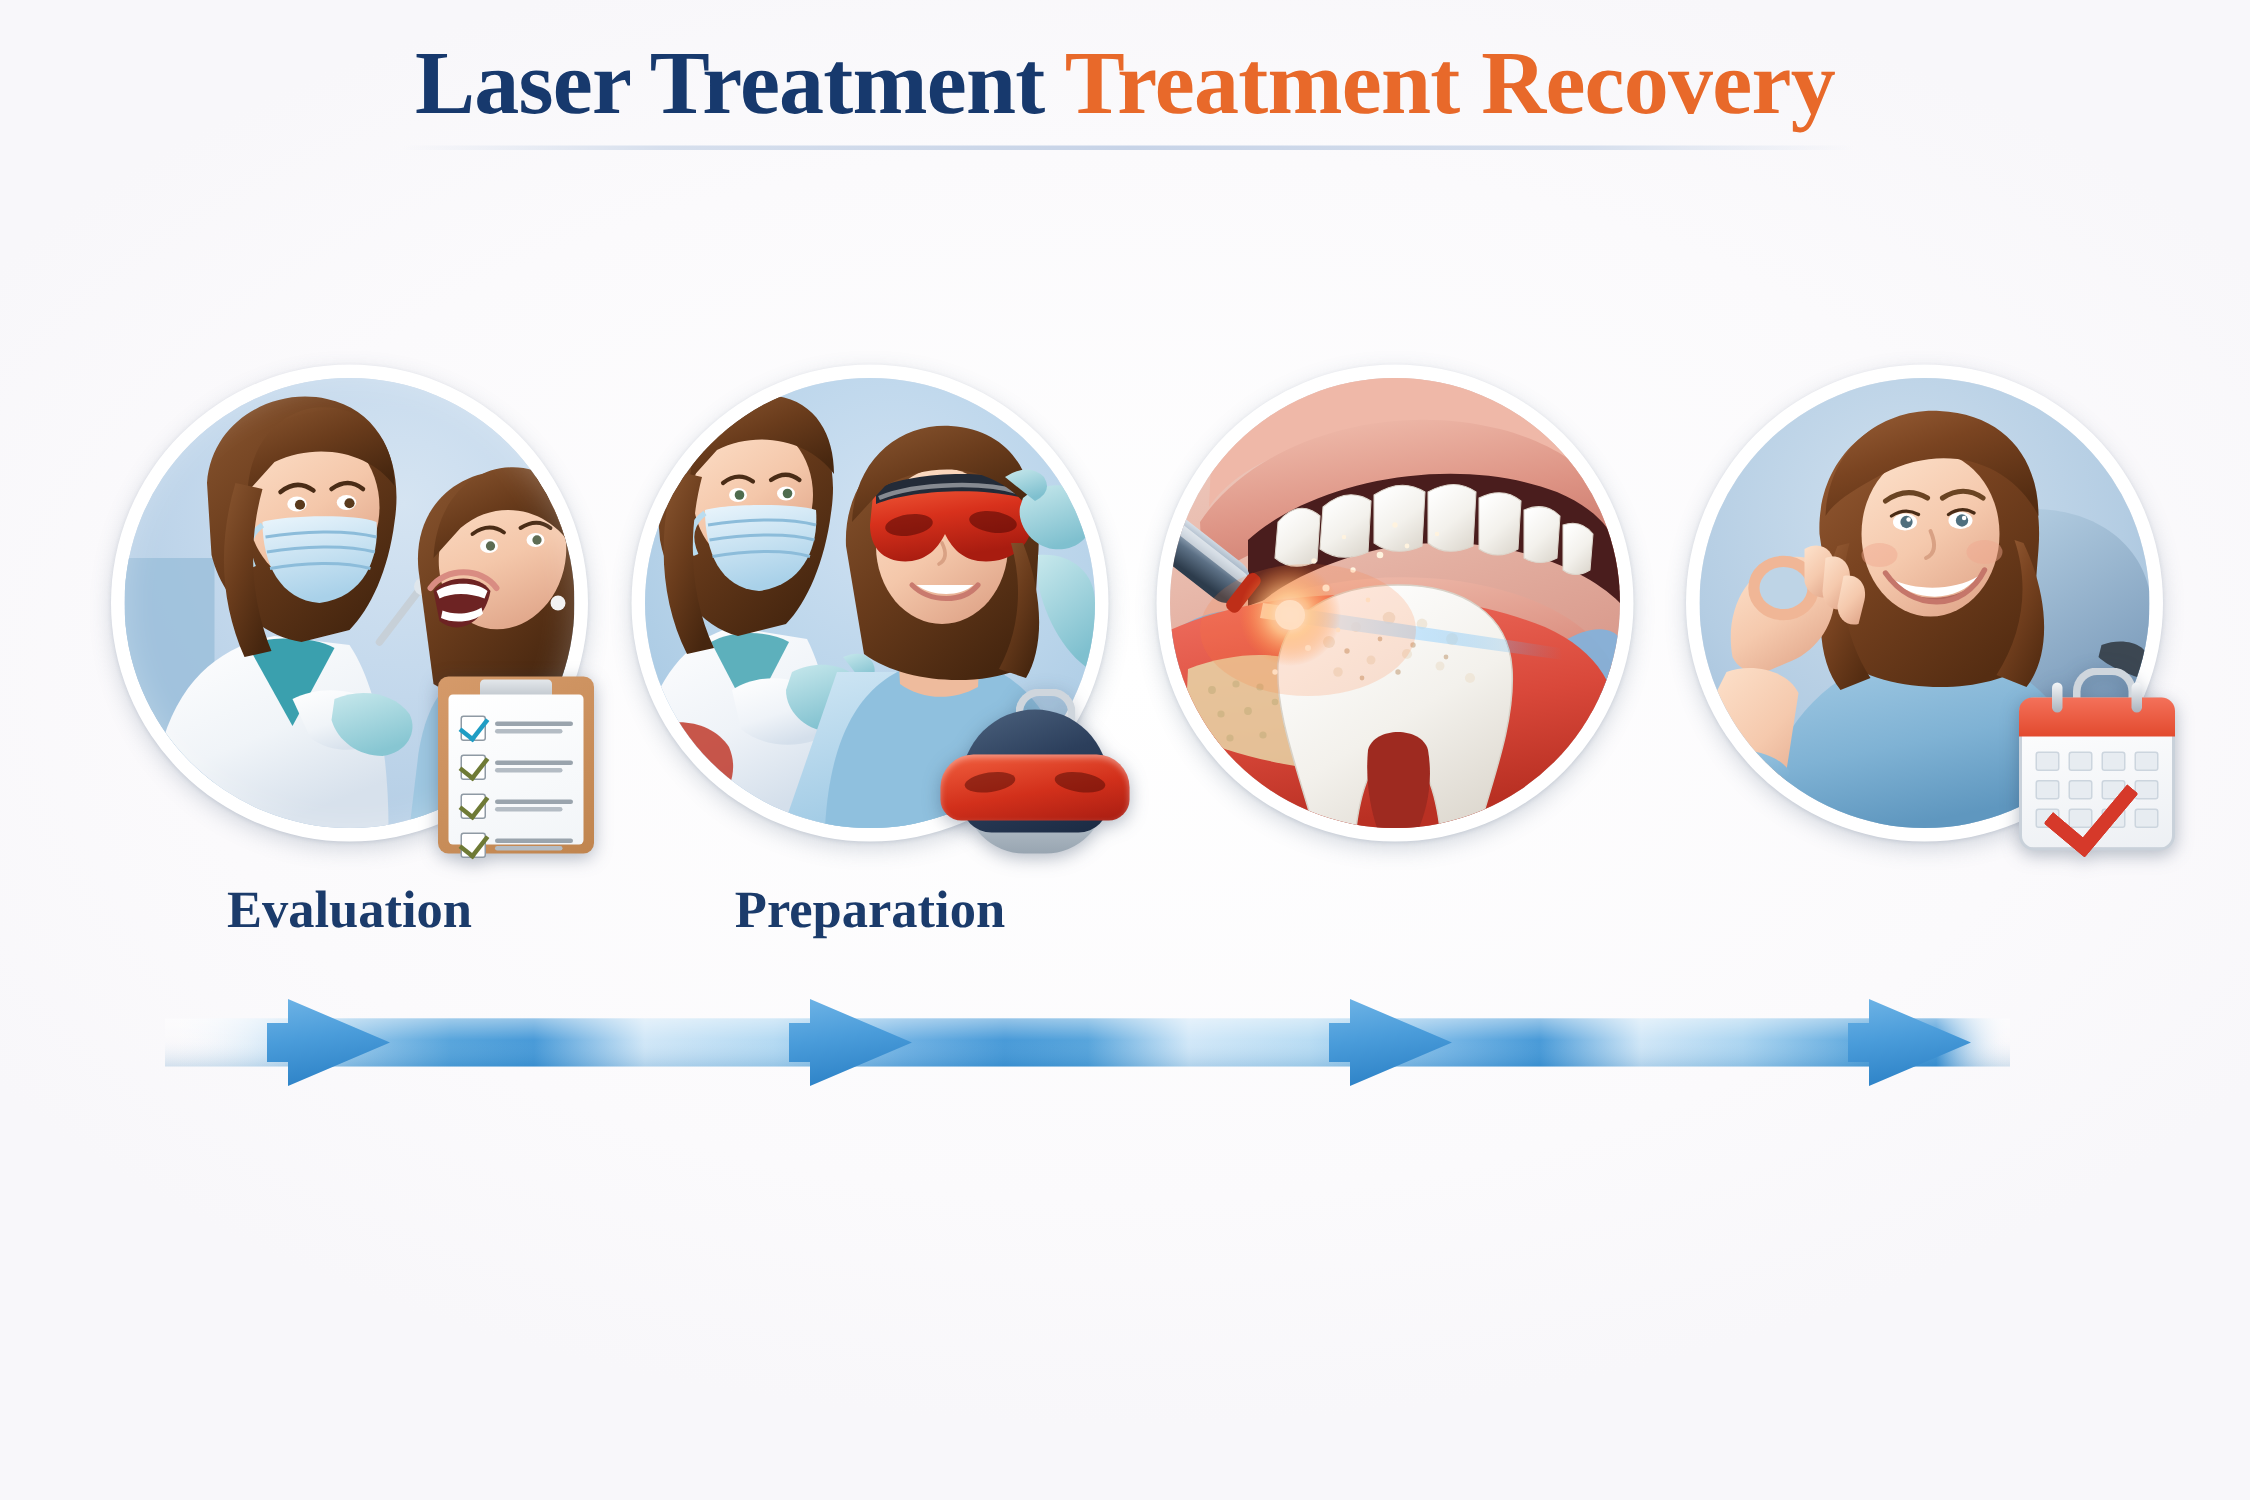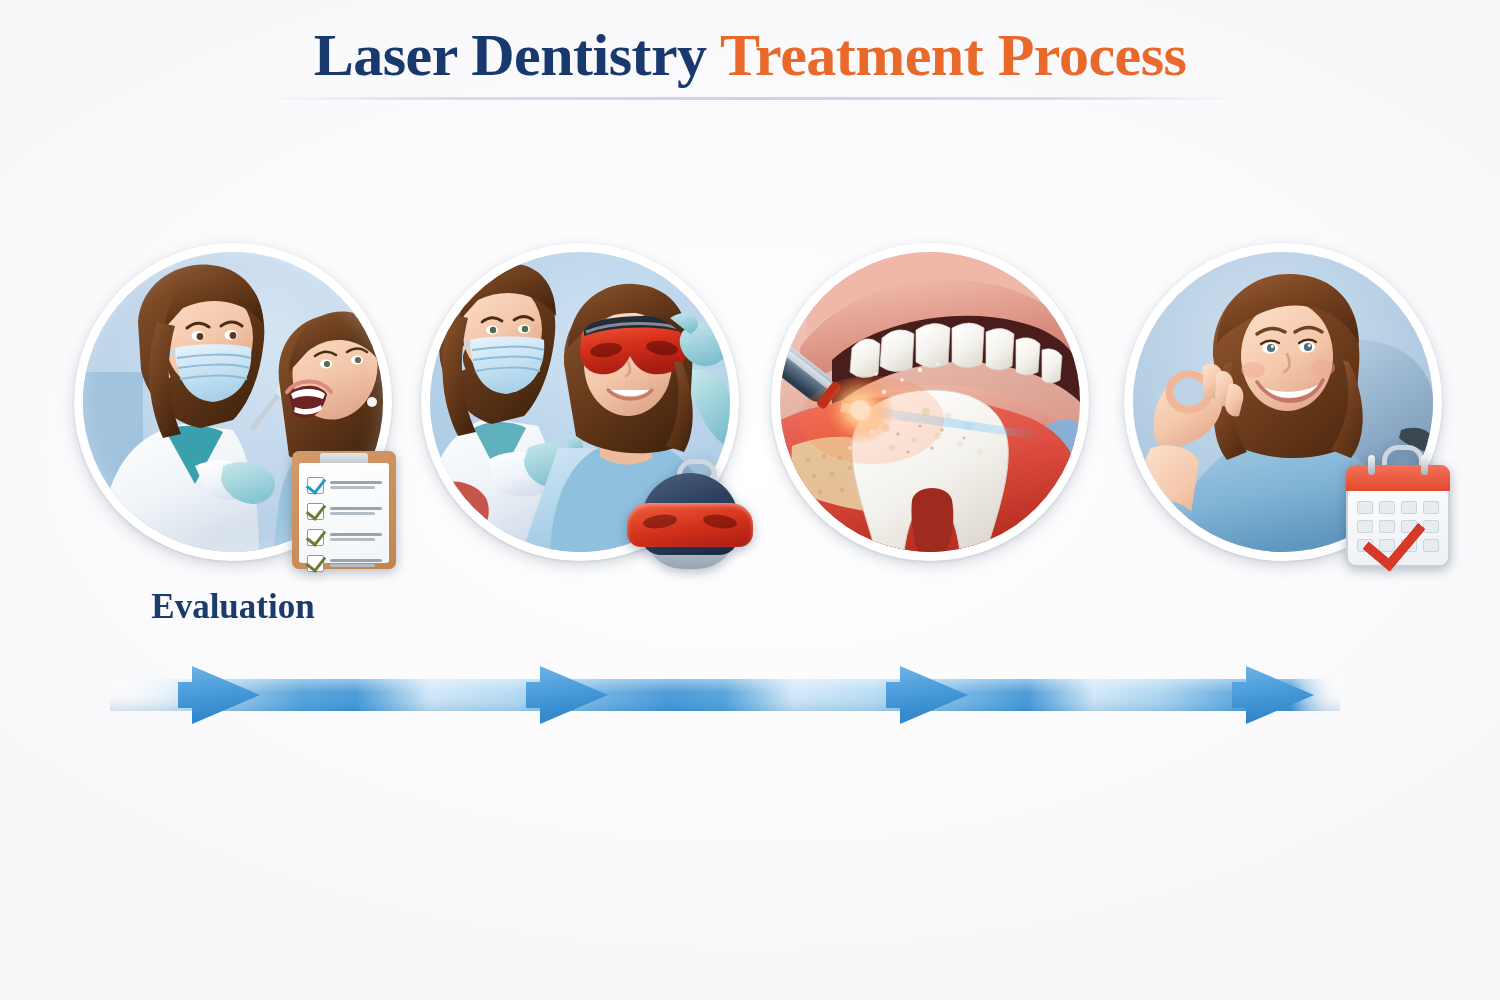--- a/index.html
+++ b/index.html
@@ -273,21 +273,21 @@
     width: 1500px; height: 90px;
   }
 </style>
 </head>
 <body>
 
 <div class="canvas">
 
   <div class="title-wrap">
     <div class="title">
-      <span class="t-navy">Laser Dentistry </span><span class="t-orange">Treatment Process</span>
+      <span class="t-navy">Laser Treatment </span><span class="t-orange">Treatment Recovery</span>
     </div>
   </div>
   <div class="title-rule"></div>
 
   <div class="steps">
 
     <div class="step step-1">
       <div class="circle-outer">
         <div class="circle-inner">
           <div class="scene">
@@ -512,20 +512,21 @@
           </div>
         </div>
 
         <div class="badge helmet">
           <div class="helmet-strap"></div>
           <div class="helmet-chin"></div>
           <div class="helmet-dome"></div>
           <div class="goggle-badge"></div>
         </div>
       </div>
+      <div class="step-label">Preparation</div>
     </div>
 
     <div class="step step-3">
       <div class="circle-outer">
         <div class="circle-inner">
           <div class="scene">
             <div class="bg-mouth"></div>
             <svg viewBox="0 0 300 300" width="300" height="300" style="position:absolute;inset:0">
               <defs>
                 <linearGradient id="lipG" x1="0" y1="0" x2="0.4" y2="1">

